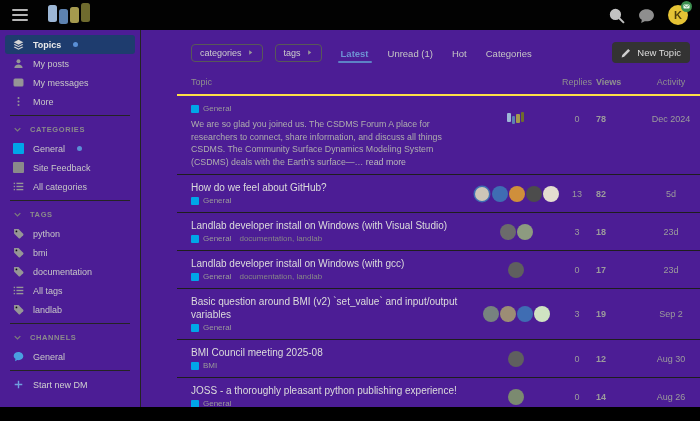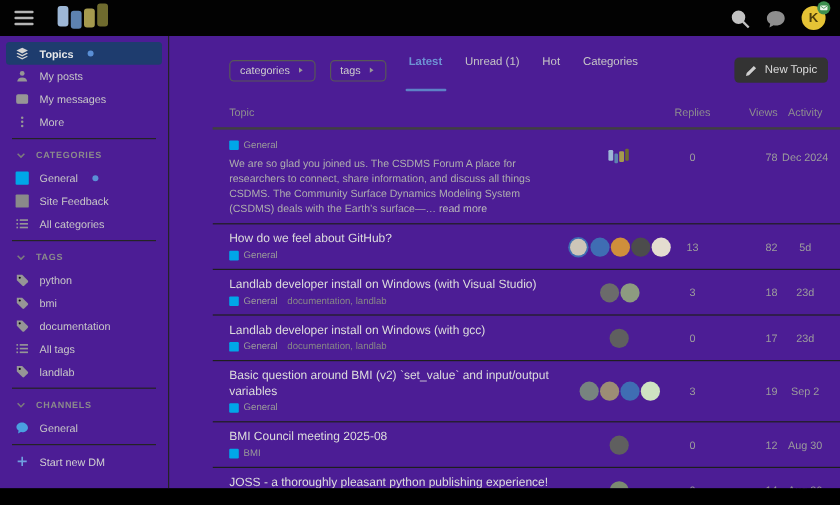--- a/index.html
+++ b/index.html
@@ -53,38 +53,38 @@
   .dm-item .s-icon { color:#6f9fe0; }
 
   
   .main { flex:1; display:flex; flex-direction:column; overflow:hidden; }
   .nav-row { display:flex; align-items:center; padding:12px 6px 9px 14px; gap:12px; }
   .dd-btn { display:flex; align-items:center; gap:5px; border:1px solid #585858;
     border-radius:4px; padding:3px 8px; font-size:9px; color:#cdcdcd; cursor:pointer; }
   .dd-btn .caret { width:7px; height:7px; color:#9a9a9a; display:flex; }
   .dd-btn .caret svg { width:7px; height:7px; fill:currentColor; }
   .tabs { display:flex; align-items:center; gap:17px; margin-left:6px; }
-  .tab { font-size:9.5px; color:#c6c6c6; cursor:pointer; padding:4px 1px 18px; position:relative; }
+  .tab { font-size:9.5px; color:#c6c6c6; cursor:pointer; padding:4px 1px 3px; position:relative; }
   .tab.active { color:#6e92d4; font-weight:bold; }
   .tab.active::after { content:""; position:absolute; left:-2px; right:-2px; bottom:-1px;
     height:2px; background:#5d82c6; border-radius:1px; }
   .new-topic { margin-left:auto; margin-right:4px; display:flex; align-items:center; gap:6px;
     background:#333333; border-radius:4px; padding:5px 9px; font-size:9.5px;
     color:#dedede; cursor:pointer; }
   .new-topic .s-icon { width:10px; height:10px; color:#cfcfcf; display:flex; }
   .new-topic .s-icon svg { width:10px; height:10px; fill:currentColor; }
 
   
   .row-right { display:flex; align-items:center; flex:0 0 auto; }
   .posters { width:84px; display:flex; align-items:center; justify-content:center; gap:1px; }
   .col-replies { width:38px; text-align:center; font-size:9px; color:#9c9c9c; }
-  .col-views   { width:52px; text-align:right; font-size:9px; color:#9c9c9c; }
+  .col-views   { width:52px; text-align:left; font-size:9px; color:#9c9c9c;font-weight:bold; }
   .col-activity{ width:46px; text-align:center; font-size:9px; color:#9c9c9c; margin-right:6px; }
   .table-head { display:flex; align-items:center; padding:5px 0 7px 14px;
-    border-bottom:2px solid #404040; }
+    border-bottom:2px solid #fde047; }
   .table-head .topic-col { flex:1; font-size:9px; color:#8f8f8f; }
   .table-head .col-replies, .table-head .col-views, .table-head .col-activity {
     font-size:9px; color:#8f8f8f; }
   .topic-list { flex:1; overflow:hidden; }
   .topic-row { display:flex; align-items:center; padding:6px 0 6px 14px;
     border-bottom:1px solid #1e1e1e; }
   .topic-row.tall { align-items:flex-start; }
   .topic-row.tall .row-right { margin-top:10px; }
   .row-main { flex:1; min-width:0; }
   .t-title { font-size:10px; color:#dcdcdc; line-height:13px; cursor:pointer;

